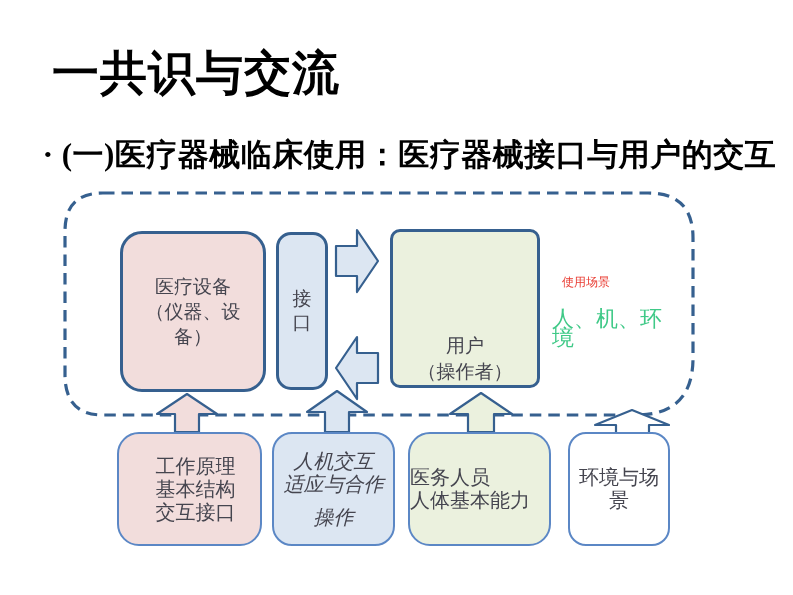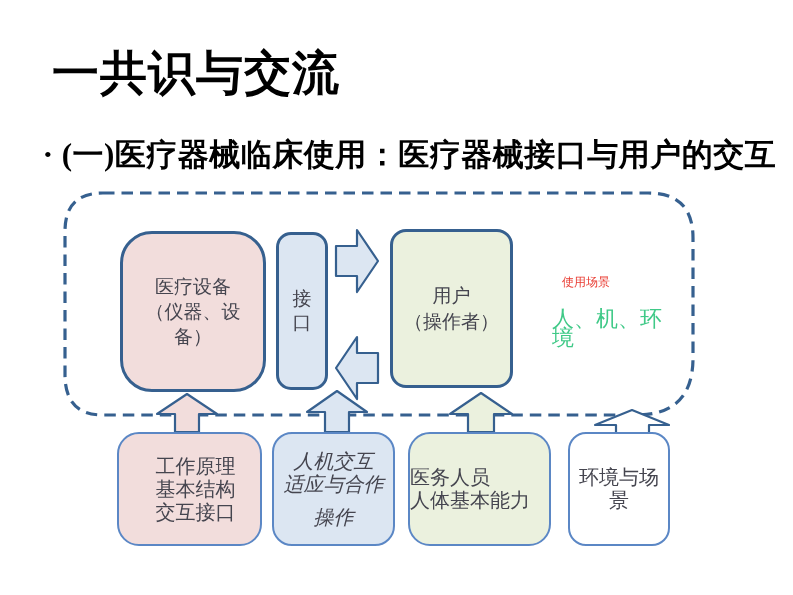--- a/index.html
+++ b/index.html
@@ -14,24 +14,24 @@
   .bullet-row{position:absolute;left:44px;top:140px;width:720px;display:flex;align-items:flex-start;}
   .dot{font-size:22px;line-height:30px;margin-right:10px;color:#000;}
   .bullet-text{font-size:31px;font-weight:bold;line-height:30px;letter-spacing:0.5px;white-space:nowrap;}
   .overlay{position:absolute;left:0;top:0;z-index:1;}
   .box{
     position:absolute;z-index:2;display:flex;flex-direction:column;
     align-items:center;justify-content:center;text-align:center;
     color:#45454F;box-sizing:border-box;
   }
   .box .lines{font-size:19px;line-height:25px;}
-  .device{left:120px;top:231px;width:146px;height:161px;background:#F2DDDC;border:3px solid #36608F;border-radius:32px;}
+  .device{left:120px;top:231px;width:146px;height:161px;background:#F2DDDC;border:3px solid #36608F;border-radius:22px;}
   .interface{left:276px;top:232px;width:52px;height:158px;background:#DCE6F2;border:3px solid #36608F;border-radius:15px;}
   .interface .lines{line-height:24px;}
-  .user{left:390px;top:229px;width:123px;height:159px;background:#EBF1DE;border:3px solid #36608F;border-radius:16px;}
+  .user{left:390px;top:229px;width:150px;height:159px;background:#EBF1DE;border:3px solid #36608F;border-radius:10px;justify-content:flex-end;}
   .user .lines{line-height:26px;}
   .label{position:absolute;z-index:2;font-size:12px;line-height:21px;white-space:nowrap;}
   .usage-scene{left:562px;top:272px;color:#E93B31;}
   .hme{left:552px;top:309px;color:#3FC987;font-size:22px;line-height:19px;white-space:normal;width:120px;}
   .b-box{
     position:absolute;z-index:2;top:432px;height:114px;display:flex;flex-direction:column;
     align-items:center;justify-content:center;text-align:center;color:#45454F;
     box-sizing:border-box;border:2px solid #5B87C5;font-size:20px;line-height:23px;
   }
   .principle{left:117px;width:145px;background:#F2DDDC;border-radius:22px;padding-left:12px;}

